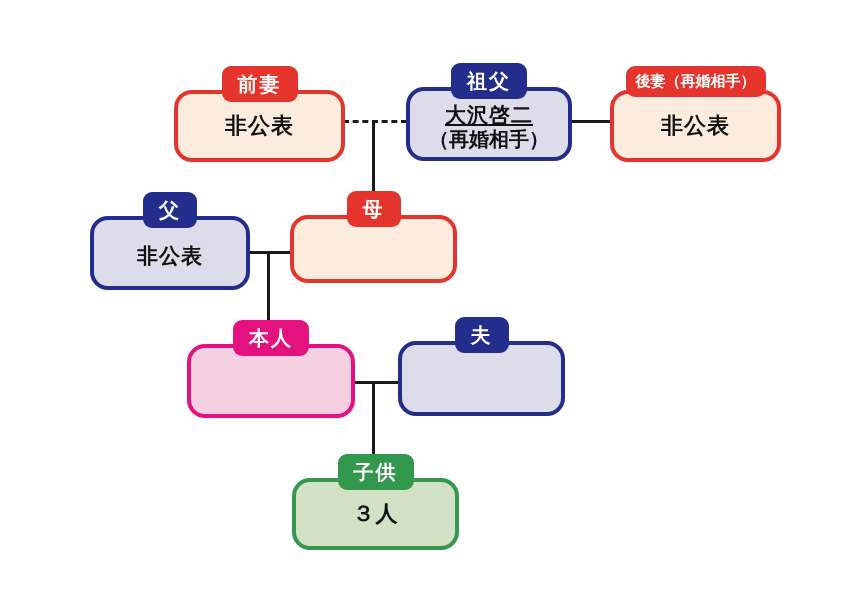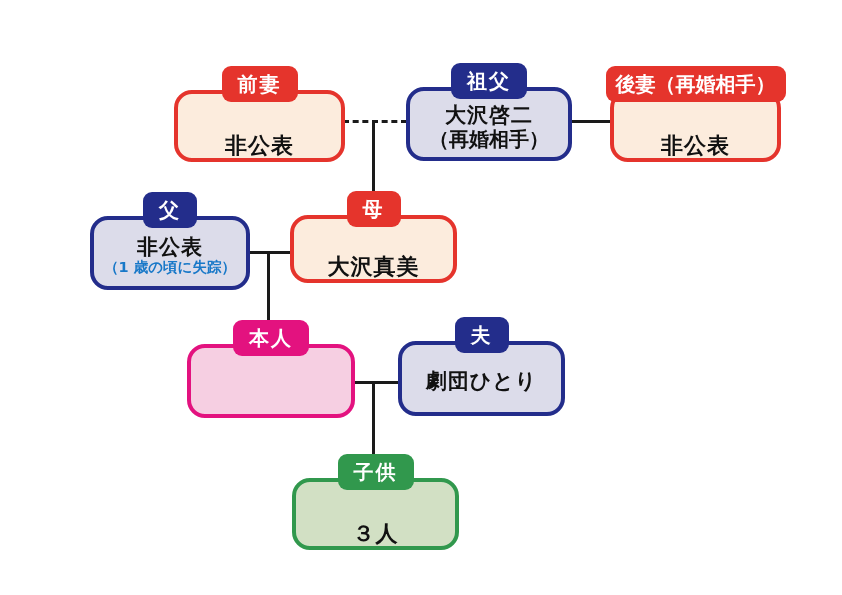--- a/index.html
+++ b/index.html
@@ -50,23 +50,23 @@
     transform:translateX(-50%);
     color:#ffffff;
     font-size:20px;
     font-weight:700;
     line-height:1;
     padding:8px 16px;
     border-radius:9px;
     white-space:nowrap;
     letter-spacing:2px;
   }
-  .badge-small{font-size:20px;padding:8px 10px;letter-spacing:0px;}
+  .badge-small{font-size:15px;padding:8px 10px;letter-spacing:0px;}
   
-  .t-red{border-color:var(--red);background:var(--red-fill);justify-content:flex-end;}
+  .t-red{border-color:var(--red);background:var(--red-fill);}
   .t-red .badge{background:var(--red);}
   .t-navy{border-color:var(--navy);background:var(--navy-fill);}
   .t-navy .badge{background:var(--navy);}
   .t-magenta{border-color:var(--magenta);background:var(--magenta-fill);}
   .t-magenta .badge{background:var(--magenta);}
   .t-green{border-color:var(--green);background:var(--green-fill);}
   .t-green .badge{background:var(--green);}
   .pad-top{padding-top:6px;}
 </style>
 </head>
@@ -82,47 +82,44 @@
   <div class="line-h" style="left:354px;top:381px;width:46px;"></div>
   <div class="line-v" style="left:372px;top:383px;height:80px;"></div>
 
   <div class="node t-red" style="left:174px;top:90px;width:171px;height:72px;">
     <div class="badge">前妻</div>
     <div class="name">非公表</div>
   </div>
 
   <div class="node t-navy" style="left:406px;top:87px;width:166px;height:74px;">
     <div class="badge">祖父</div>
-    <div class="name pad-top" style="font-size:21px;">大沢啓二</div>
+    <div class="name pad-top" style="font-size:21px;text-decoration:underline;">大沢啓二</div>
     <div class="name2">（再婚相手）</div>
   </div>
 
   <div class="node t-red" style="left:610px;top:90px;width:171px;height:72px;">
     <div class="badge badge-small">後妻（再婚相手）</div>
     <div class="name">非公表</div>
   </div>
 
   <div class="node t-navy" style="left:90px;top:216px;width:160px;height:74px;">
     <div class="badge">父</div>
     <div class="name pad-top" style="font-size:21px;">非公表</div>
-    <div class="note">（1 歳の頃に失踪）</div>
   </div>
 
   <div class="node t-red" style="left:290px;top:215px;width:167px;height:68px;">
     <div class="badge">母</div>
-    <div class="name">大沢真美</div>
   </div>
 
   <div class="node t-magenta" style="left:187px;top:344px;width:168px;height:74px;">
     <div class="badge">本人</div>
   </div>
 
   <div class="node t-navy" style="left:398px;top:341px;width:167px;height:75px;">
     <div class="badge">夫</div>
-    <div class="name pad-top" style="font-size:21px;">劇団ひとり</div>
   </div>
 
-  <div class="node t-green" style="left:292px;top:478px;width:167px;height:72px;justify-content:flex-end;">
+  <div class="node t-green" style="left:292px;top:478px;width:167px;height:72px;">
     <div class="badge">子供</div>
     <div class="name">３人</div>
   </div>
 
 </div>
 
 </body></html>

